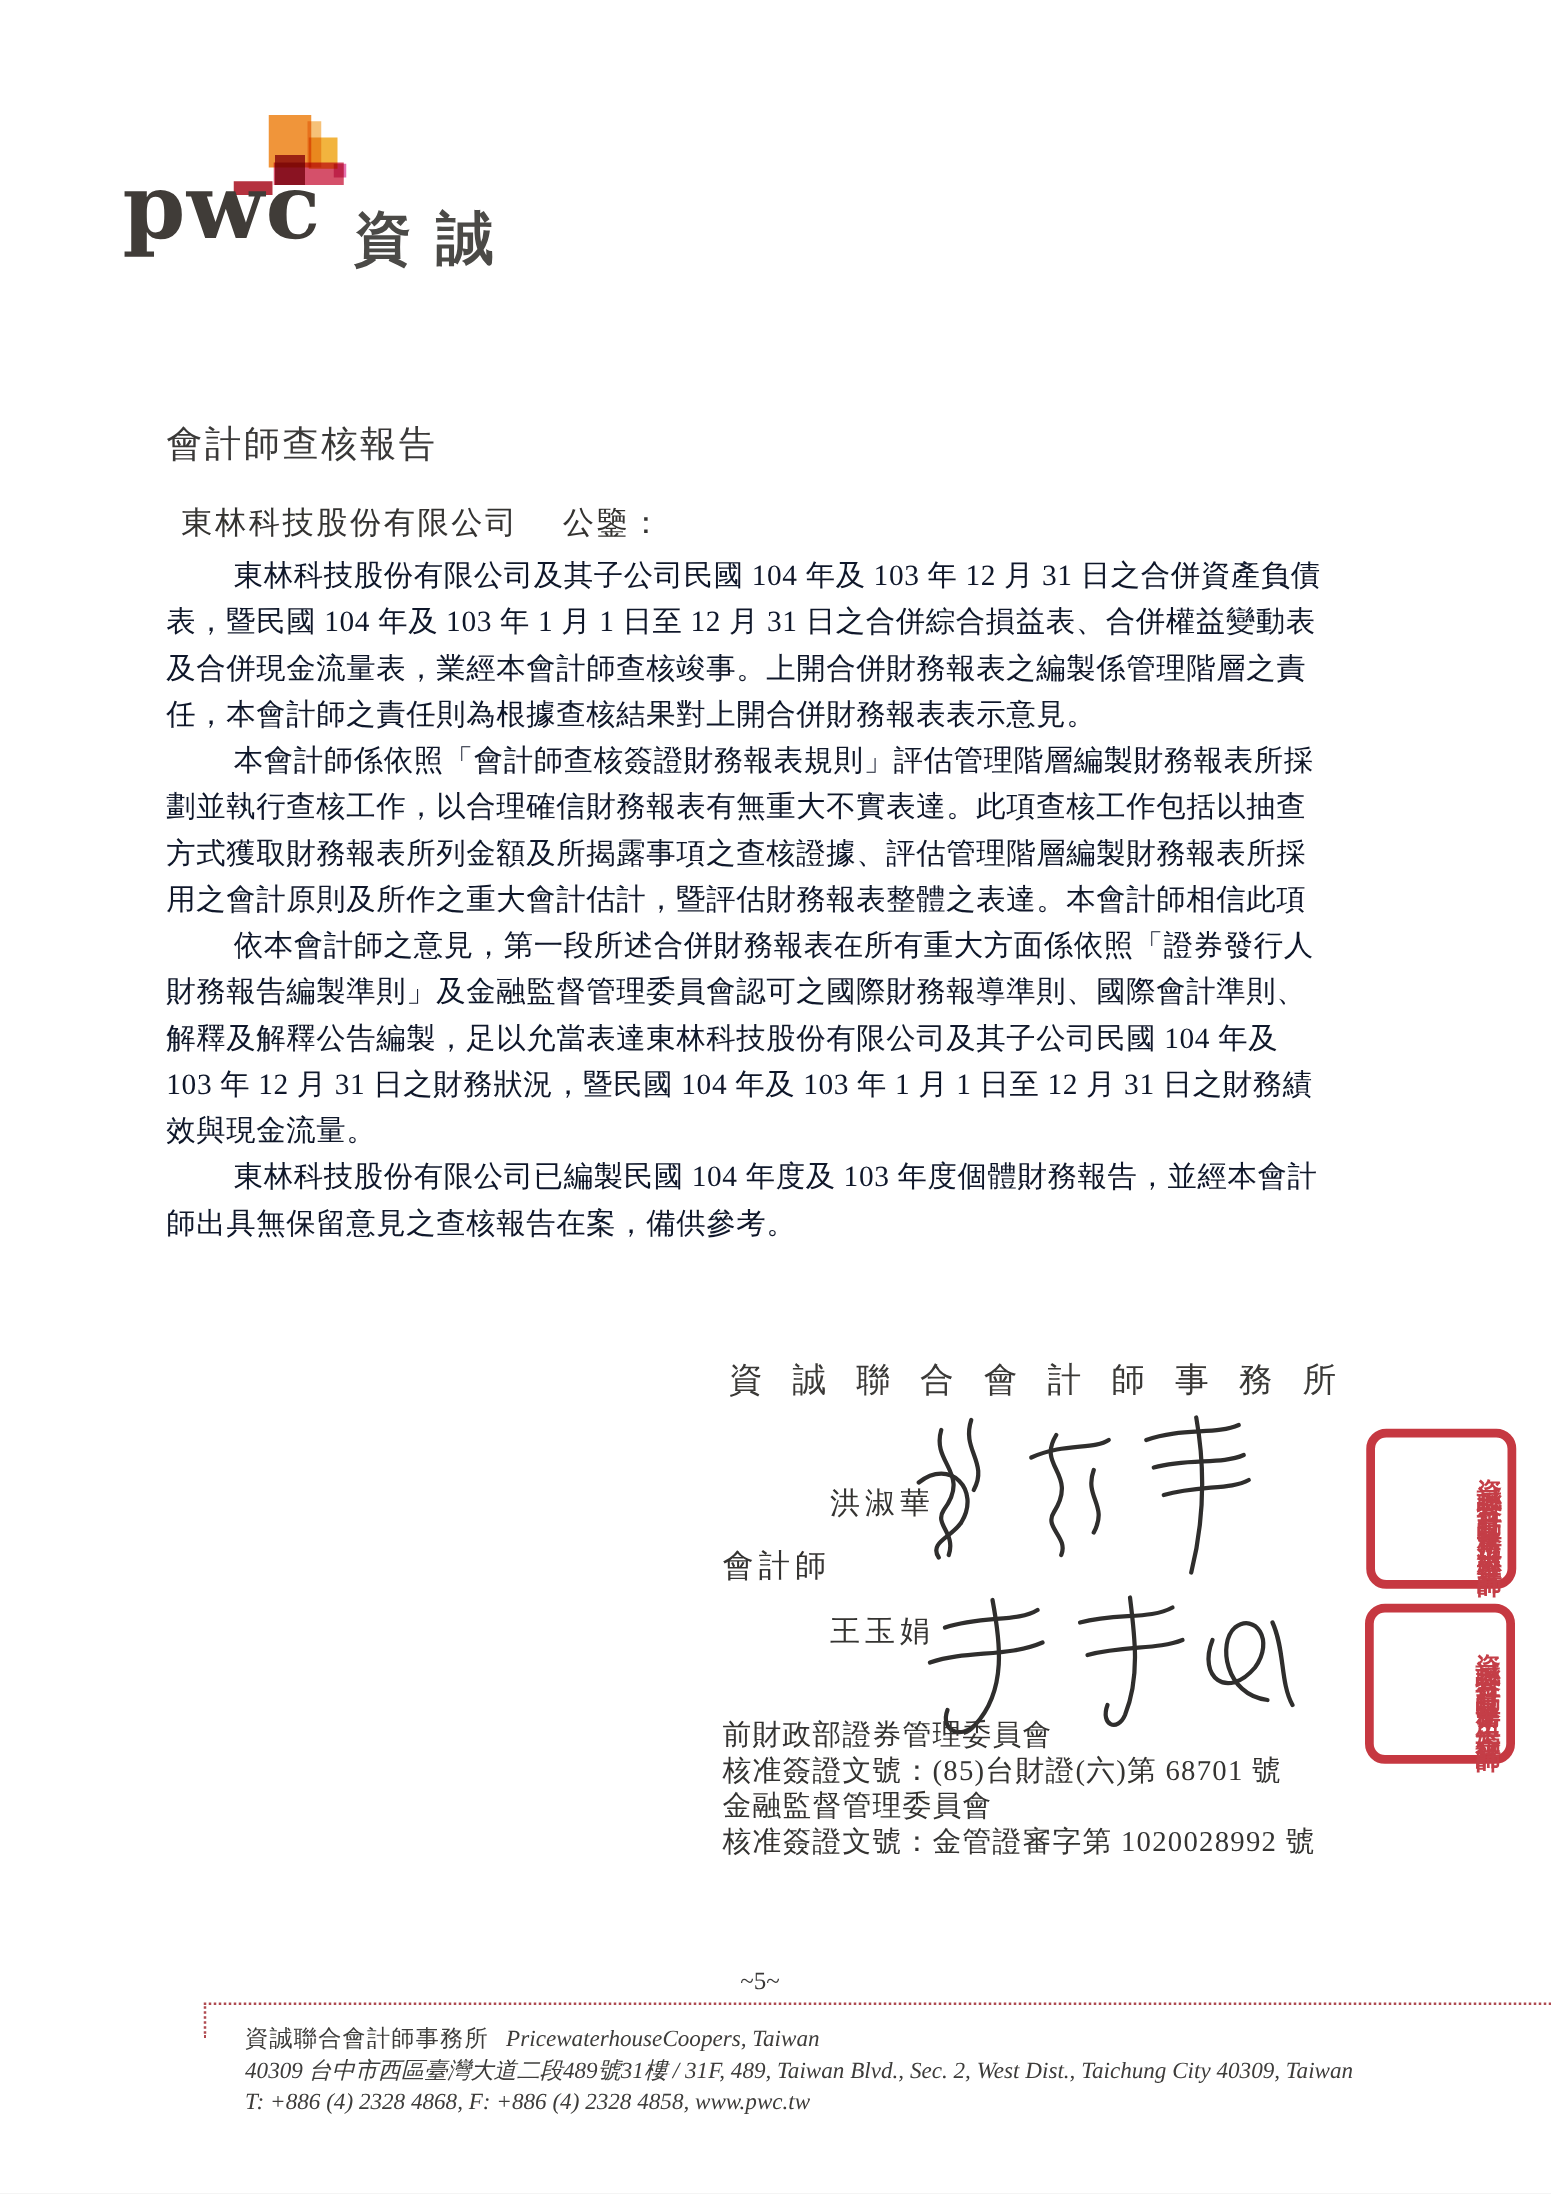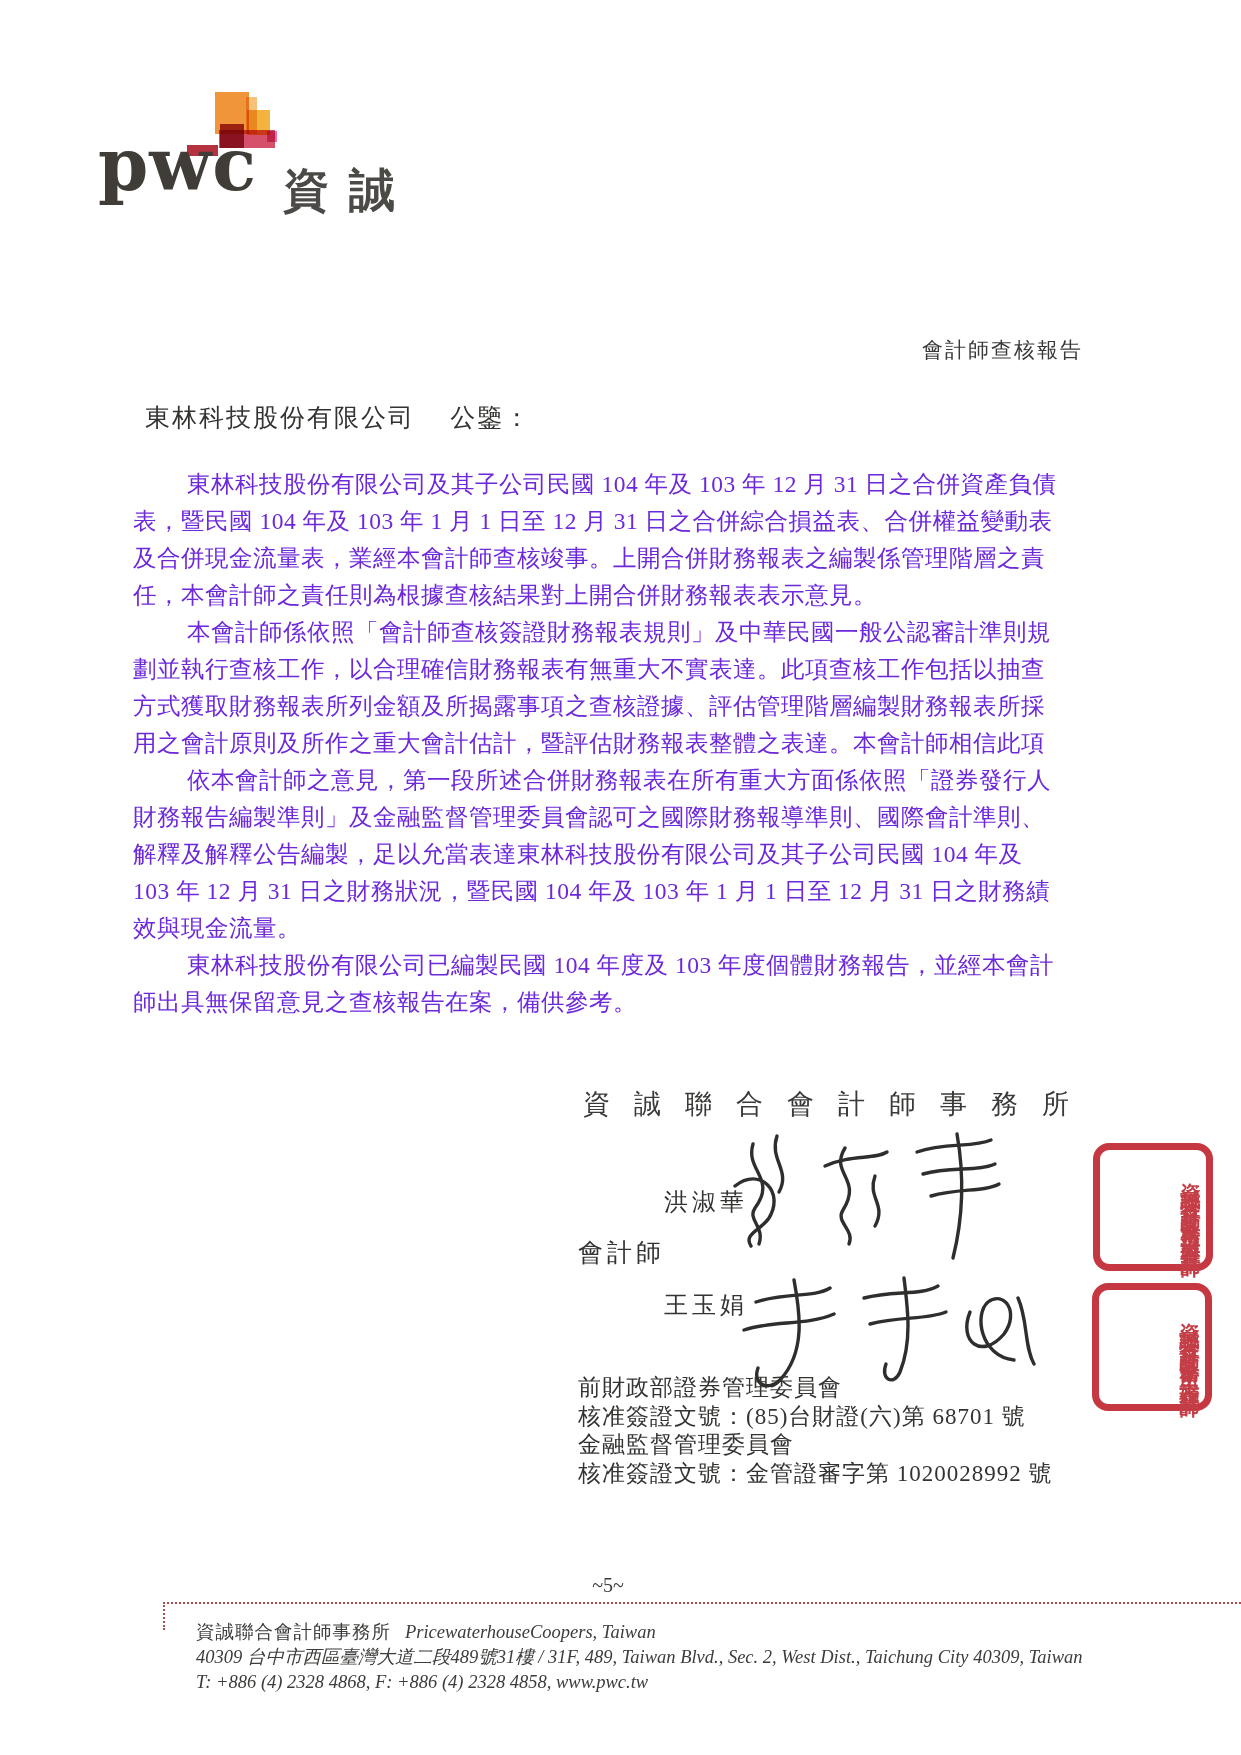--- a/index.html
+++ b/index.html
@@ -22,27 +22,27 @@
   .pwc-word{
     position:absolute; left:98px; top:122px;
     font-family:"DejaVu Serif","Liberation Serif",serif;
     font-weight:bold; font-size:72px; letter-spacing:1px; color:#403c38;
   }
   .brand-cjk{
     position:absolute; left:283px; top:134px;
     font-size:46px; font-weight:700; letter-spacing:20px; color:#4b4a47;margin-top:26px;
   }
   
-  .doc-title{position:absolute; left:133px; top:336px; width:950px; text-align:right;
-    font-size:21px; letter-spacing:2px; color:#3a3938;}
+  .doc-title{position:absolute; left:133px; top:336px; width:950px; text-align:left;
+    font-size:29px; letter-spacing:2px; color:#3a3938;}
   .ref-no{position:absolute; left:133px; top:368px; width:860px; text-align:right;
     font-size:24px; color:#3a3938;}
   .addressee{position:absolute; left:145px; top:401px; font-size:25px; letter-spacing:2px; color:#343331;}
   
-  .body{position:absolute; left:133px; top:466px; width:878px; font-size:23.5px; color:#6d28d9;}
+  .body{position:absolute; left:133px; top:443px; width:878px; font-size:23.5px; color:#0f172a;}
   .ln{height:37px; line-height:37px; text-align:justify; text-align-last:justify; letter-spacing:0.5px; white-space:nowrap;}
   .ln.last{text-align-last:left; white-space:normal;}
   .ln.indent{text-indent:54px;}
   
   .firm-line{position:absolute; left:583px; top:1086px; font-size:27px; letter-spacing:24px; color:#3a3937; white-space:nowrap;}
   .role-label{position:absolute; left:578px; top:1236px; font-size:25px; letter-spacing:4px; color:#343331;}
   .acct{position:absolute; left:664px; font-size:24px; letter-spacing:4px; color:#343331;}
   .acct1{top:1186px;} .acct2{top:1289px;}
   .sig{position:absolute;}
   .sig path{fill:none; stroke:#2f2e2d; stroke-width:3.4; stroke-linecap:round; stroke-linejoin:round;}
@@ -90,21 +90,21 @@
   <div class="brand-cjk">資誠</div>
 
   <div class="doc-title">會計師查核報告</div>
   <div class="addressee">東林科技股份有限公司　 公鑒：</div>
 
   <div class="body">
     <div class="ln indent">東林科技股份有限公司及其子公司民國 104 年及 103 年 12 月 31 日之合併資產負債</div>
     <div class="ln">表，暨民國 104 年及 103 年 1 月 1 日至 12 月 31 日之合併綜合損益表、合併權益變動表</div>
     <div class="ln">及合併現金流量表，業經本會計師查核竣事。上開合併財務報表之編製係管理階層之責</div>
     <div class="ln last">任，本會計師之責任則為根據查核結果對上開合併財務報表表示意見。</div>
-    <div class="ln indent">本會計師係依照「會計師查核簽證財務報表規則」及中華民國一般公認審計準則規</div>
+    <div class="ln indent">本會計師係依照「會計師查核簽證財務報表規則」評估管理階層編製財務報表所採</div>
     <div class="ln">劃並執行查核工作，以合理確信財務報表有無重大不實表達。此項查核工作包括以抽查</div>
     <div class="ln">方式獲取財務報表所列金額及所揭露事項之查核證據、評估管理階層編製財務報表所採</div>
     <div class="ln">用之會計原則及所作之重大會計估計，暨評估財務報表整體之表達。本會計師相信此項</div>
     <div class="ln indent">依本會計師之意見，第一段所述合併財務報表在所有重大方面係依照「證券發行人</div>
     <div class="ln">財務報告編製準則」及金融監督管理委員會認可之國際財務報導準則、國際會計準則、</div>
     <div class="ln">解釋及解釋公告編製，足以允當表達東林科技股份有限公司及其子公司民國 104 年及</div>
     <div class="ln">103 年 12 月 31 日之財務狀況，暨民國 104 年及 103 年 1 月 1 日至 12 月 31 日之財務績</div>
     <div class="ln last">效與現金流量。</div>
     <div class="ln indent">東林科技股份有限公司已編製民國 104 年度及 103 年度個體財務報告，並經本會計</div>
     <div class="ln last">師出具無保留意見之查核報告在案，備供參考。</div>

